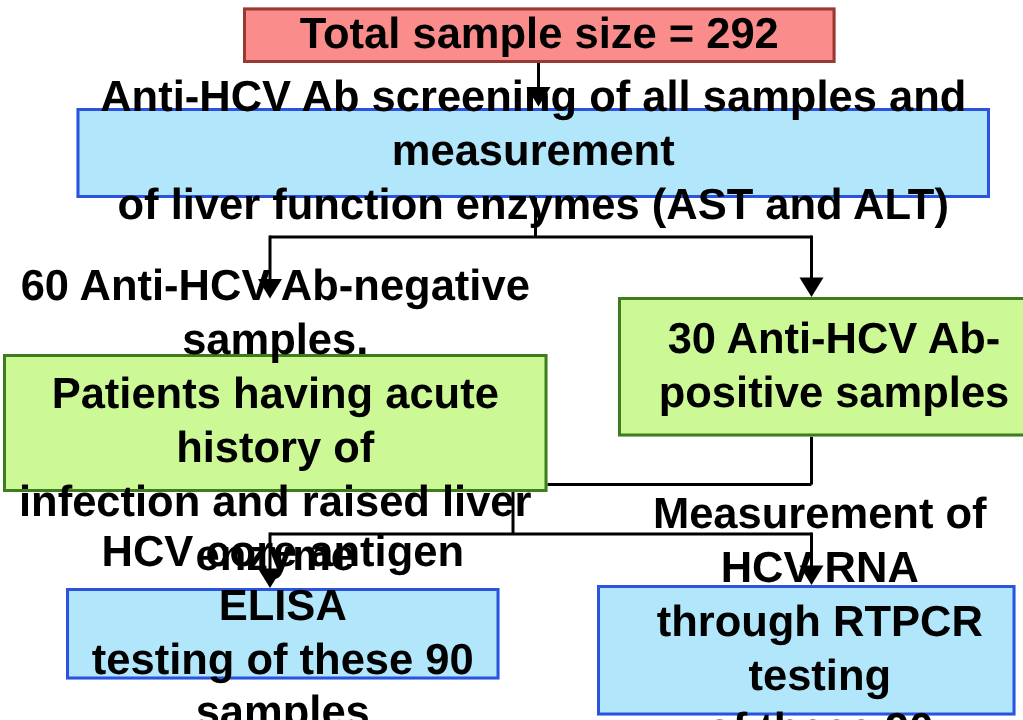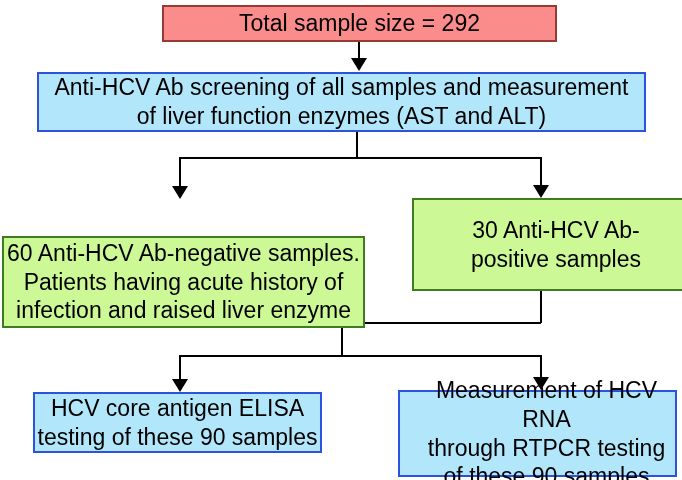--- a/index.html
+++ b/index.html
@@ -24,33 +24,34 @@
     pointer-events: none;
   }
   .node {
     position: absolute;
     box-sizing: border-box;
     display: flex;
     align-items: center;
     justify-content: center;
     text-align: center;
     white-space: pre-line;
-    font-size: 23px;
+    font-size: 29px;
     line-height: 1.24;
     color: #000000;
     border-style: solid;
     border-width: 2px;
     padding: 1px 2px;
+    font-weight: bold;
   }
   
   .n-total     { left: 162px; top: 5px;   width: 395px; height: 37px; }
-  .n-screening { left: 37px;  top: 72px;  width: 609px; height: 60px; }
+  .n-screening { left: 51px;  top: 72px;  width: 609px; height: 60px; }
   .n-negative  { left: 2px;   top: 199px; width: 363px; height: 92px; margin-top: 37px; }
   .n-positive  { left: 412px; top: 198px; width: 288px; height: 93px; }
-  .n-elisa     { left: 33px;  top: 392px; width: 289px; height: 61px; }
+  .n-elisa     { left: 44px;  top: 392px; width: 289px; height: 61px; }
   .n-rtpcr     { left: 398px; top: 390px; width: 279px; height: 87px; padding-left: 20px; }
 </style>
 </head>
 <body>
 
 <div class="canvas">
 
   <svg class="connectors" viewBox="0 0 682 480" xmlns="http://www.w3.org/2000/svg">
 
     <g stroke="#000" stroke-width="2" fill="#000">

